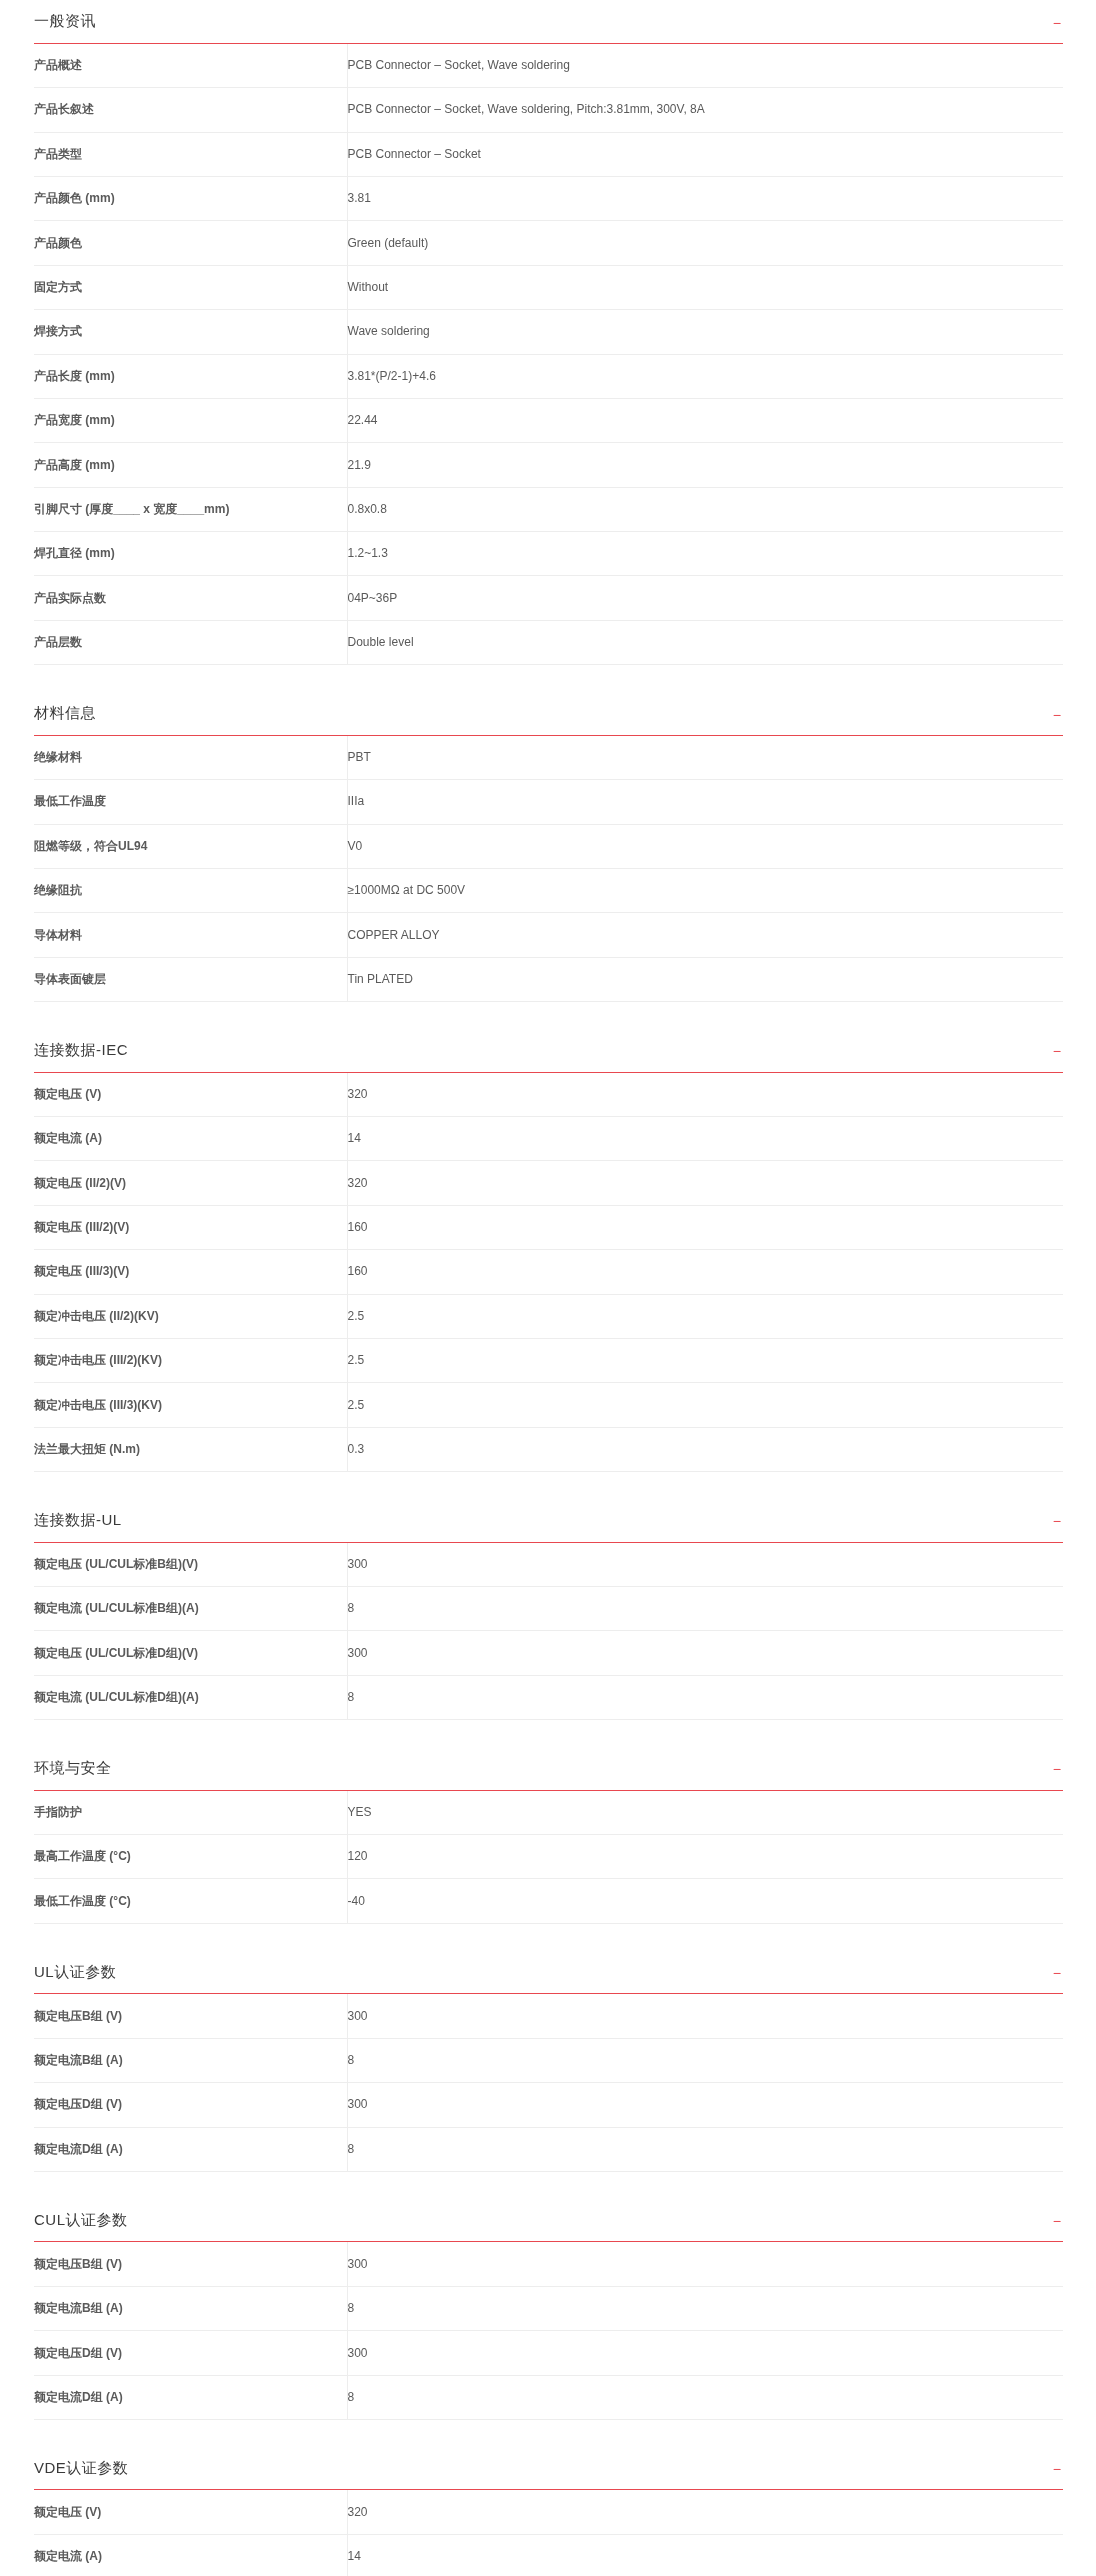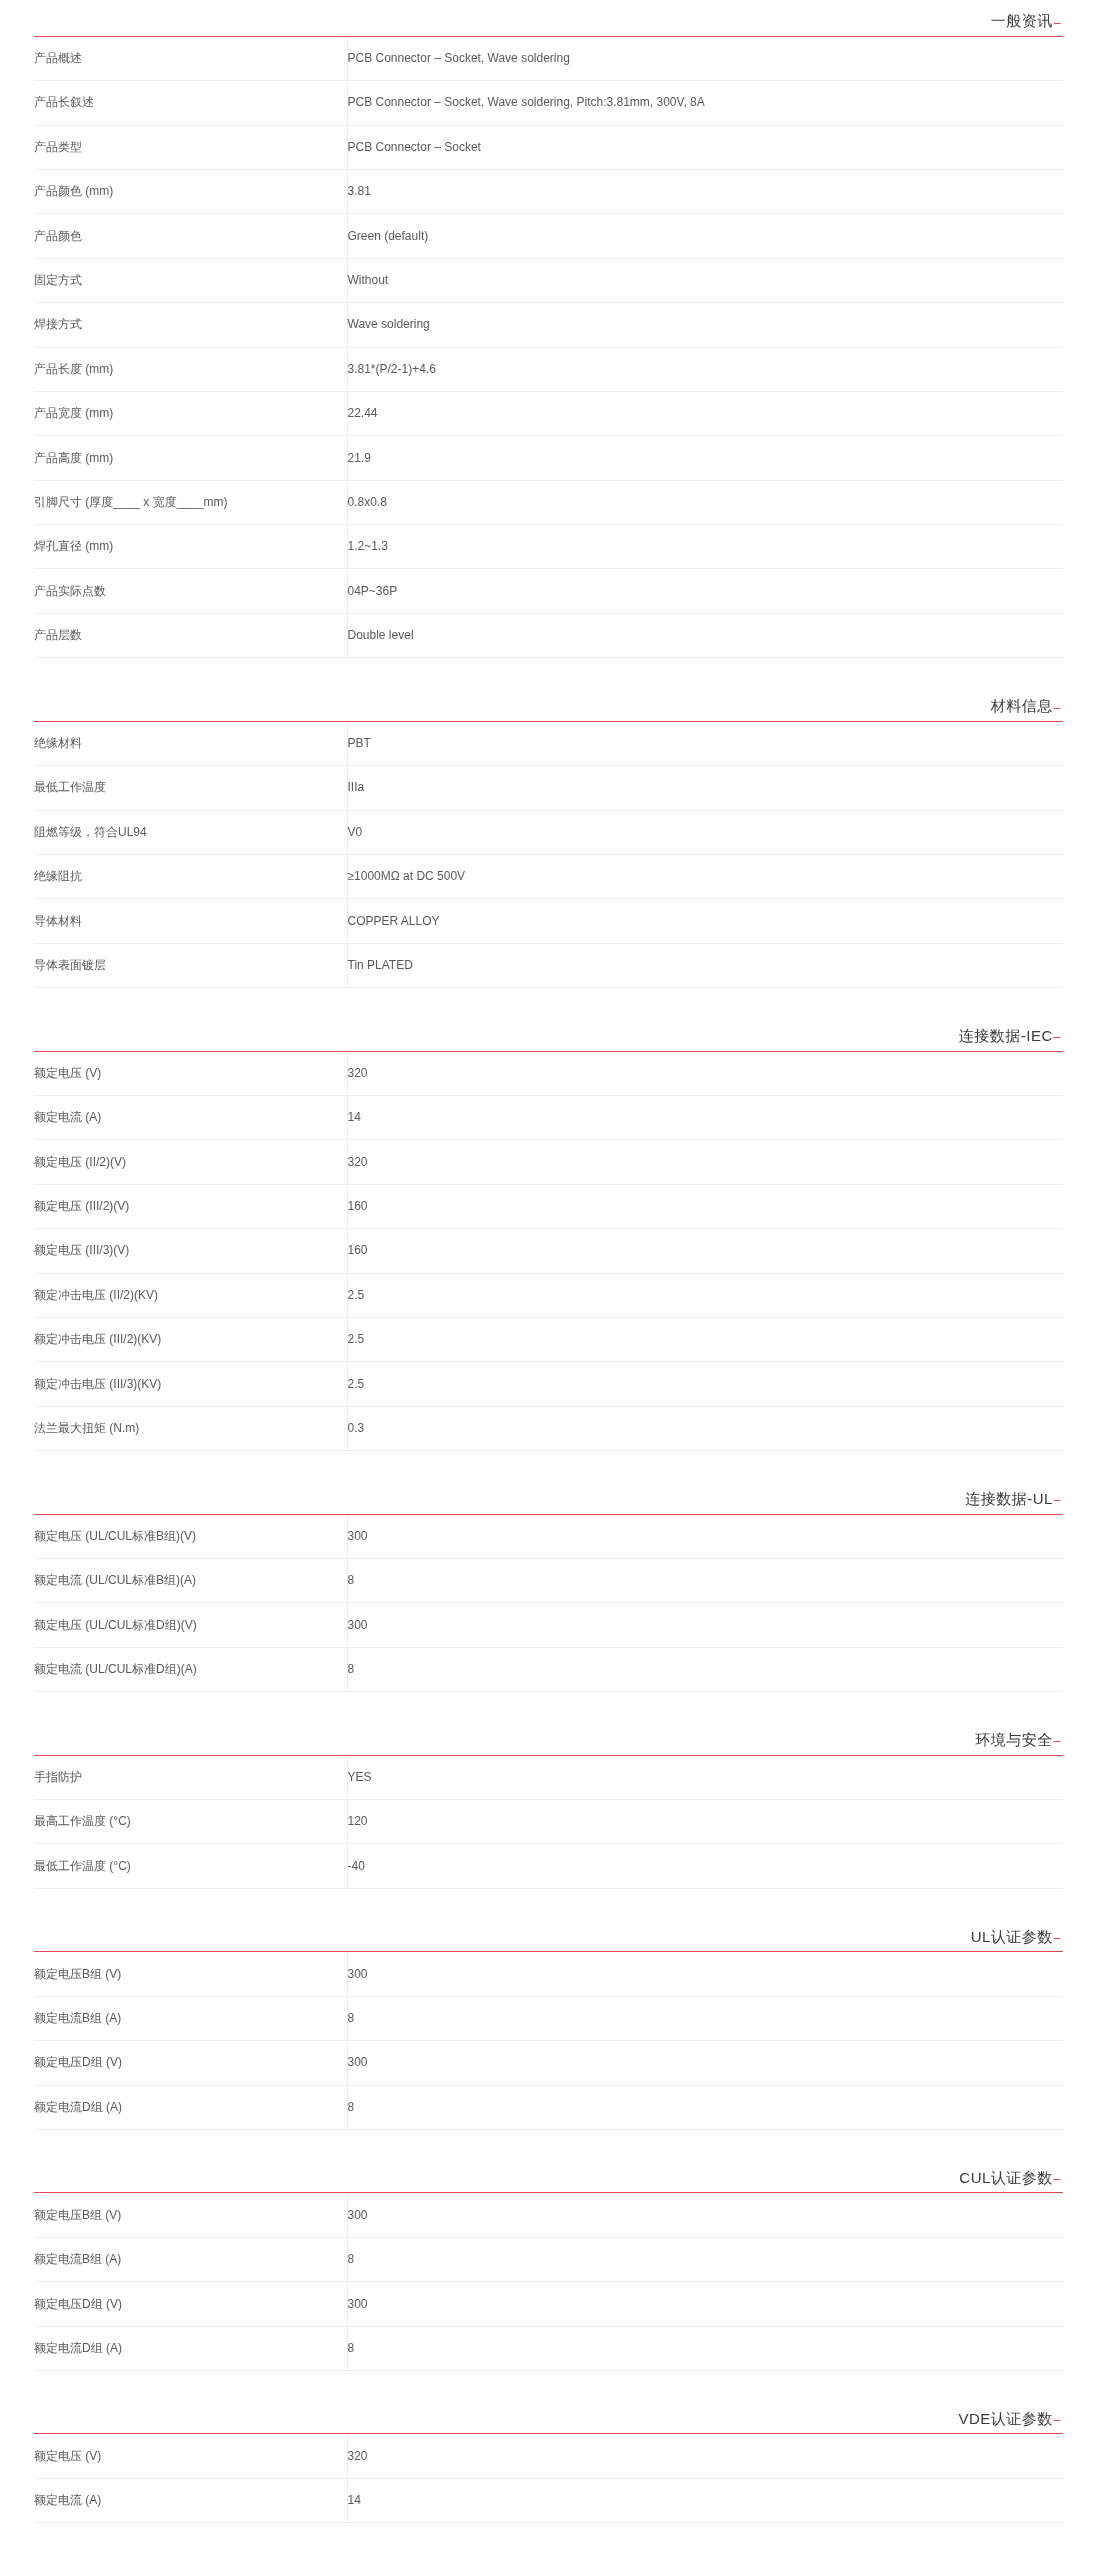--- a/index.html
+++ b/index.html
@@ -18,23 +18,23 @@
   .page {
     width: 1097px;
     padding: 13.3px 34px 0 34px;
   }
   .section {
     margin-bottom: 40px;
   }
   .section-header {
     display: flex;
     align-items: flex-end;
-    justify-content: flex-end;
+    justify-content: space-between;
     border-bottom: 1.4px solid #e8484f;
-    padding-bottom: 6px;
+    padding-bottom: 13px;
     margin-bottom: 0;
   }
   .section-title {
     font-size: 15px;
     color: #3a3a3a;
     letter-spacing: 0.5px;
     line-height: 1.1;
     font-weight: normal;
   }
   .collapse-toggle {
@@ -57,20 +57,21 @@
     font-size: 12px;
     color: #5a5a5a;
     vertical-align: middle;
     line-height: 1.4;
   }
   td.label {
     width: 313px;
     padding-left: 17px;
     color: #555555;
     border-right: 0.9px solid #ededed;
+    font-weight: bold;
   }
   td.value {
     text-align: left;
     color: #666666;
     padding-left: 9.5px;
     padding-right: 9.5px;
   }
   .footer-note {
     text-align: center;
     font-size: 11px;

